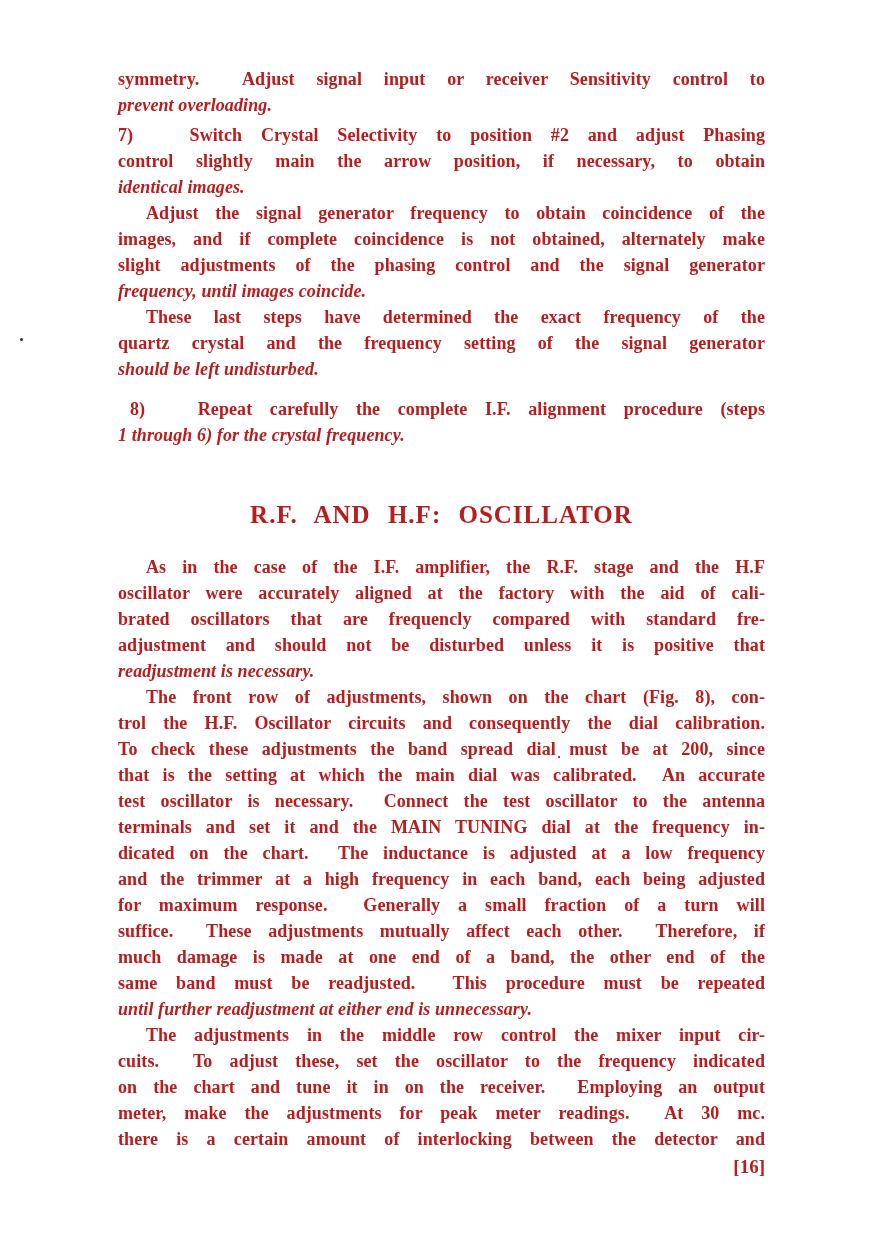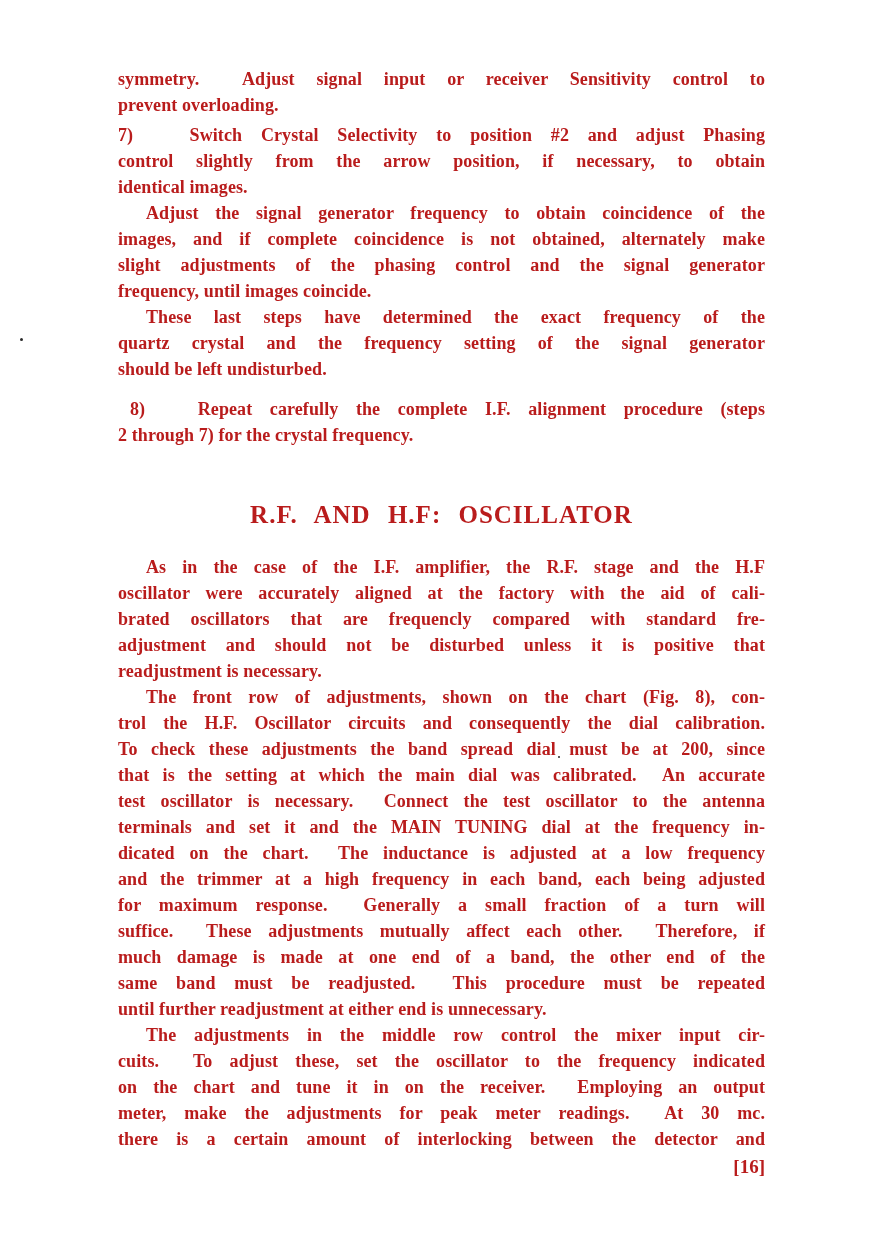--- a/index.html
+++ b/index.html
@@ -24,20 +24,21 @@
     font-size: 18px;
     line-height: 26px;
     white-space: nowrap;
     letter-spacing: 0.1px;
     text-align: justify;
     text-align-last: justify;
   }
   .line.last {
     text-align: right;
     text-align-last: left;
+    font-style: italic;
   }
   .heading-block {
     margin-top: 50px;
     margin-bottom: 22px;
     text-align: center;
     font-size: 25px;
     line-height: 34px;
     letter-spacing: 1px;
     word-spacing: 10px;
   }
@@ -65,37 +66,37 @@
   <div class="speck s1"></div>
   <div class="speck s2"></div>
 
   <div class="text-column" id="text-column">
       <div class="para">
         <div class="line">symmetry.&nbsp; Adjust signal input or receiver Sensitivity control to</div>
         <div class="line last">prevent overloading.</div>
       </div>
       <div class="para" style="margin-top: 4px;">
         <div class="line">7)&nbsp;&nbsp;&nbsp;Switch Crystal Selectivity to position #2 and adjust Phasing</div>
-        <div class="line">control slightly from the arrow position, if necessary, to obtain</div>
+        <div class="line">control slightly main the arrow position, if necessary, to obtain</div>
         <div class="line last">identical images.</div>
       </div>
       <div class="para">
         <div class="line" style="padding-left: 28px;">Adjust the signal generator frequency to obtain coincidence of the</div>
         <div class="line">images, and if complete coincidence is not obtained, alternately make</div>
         <div class="line">slight adjustments of the phasing control and the signal generator</div>
         <div class="line last">frequency, until images coincide.</div>
       </div>
       <div class="para">
         <div class="line" style="padding-left: 28px;">These last steps have determined the exact frequency of the</div>
         <div class="line">quartz crystal and the frequency setting of the signal generator</div>
         <div class="line last">should be left undisturbed.</div>
       </div>
       <div class="para" style="margin-top: 14px;">
         <div class="line" style="padding-left: 12px;">8)&nbsp;&nbsp;&nbsp;Repeat carefully the complete I.F. alignment procedure (steps</div>
-        <div class="line last">2 through 7) for the crystal frequency.</div>
+        <div class="line last">1 through 6) for the crystal frequency.</div>
       </div>
       <div class="heading-block">R.F. AND H.F: OSCILLATOR</div>
       <div class="para">
         <div class="line" style="padding-left: 28px;">As in the case of the I.F. amplifier, the R.F. stage and the H.F</div>
         <div class="line">oscillator were accurately aligned at the factory with the aid of cali-</div>
         <div class="line">brated oscillators that are frequencly compared with standard fre-</div>
         <div class="line">adjustment and should not be disturbed unless it is positive that</div>
         <div class="line last">readjustment is necessary.</div>
       </div>
       <div class="para">

